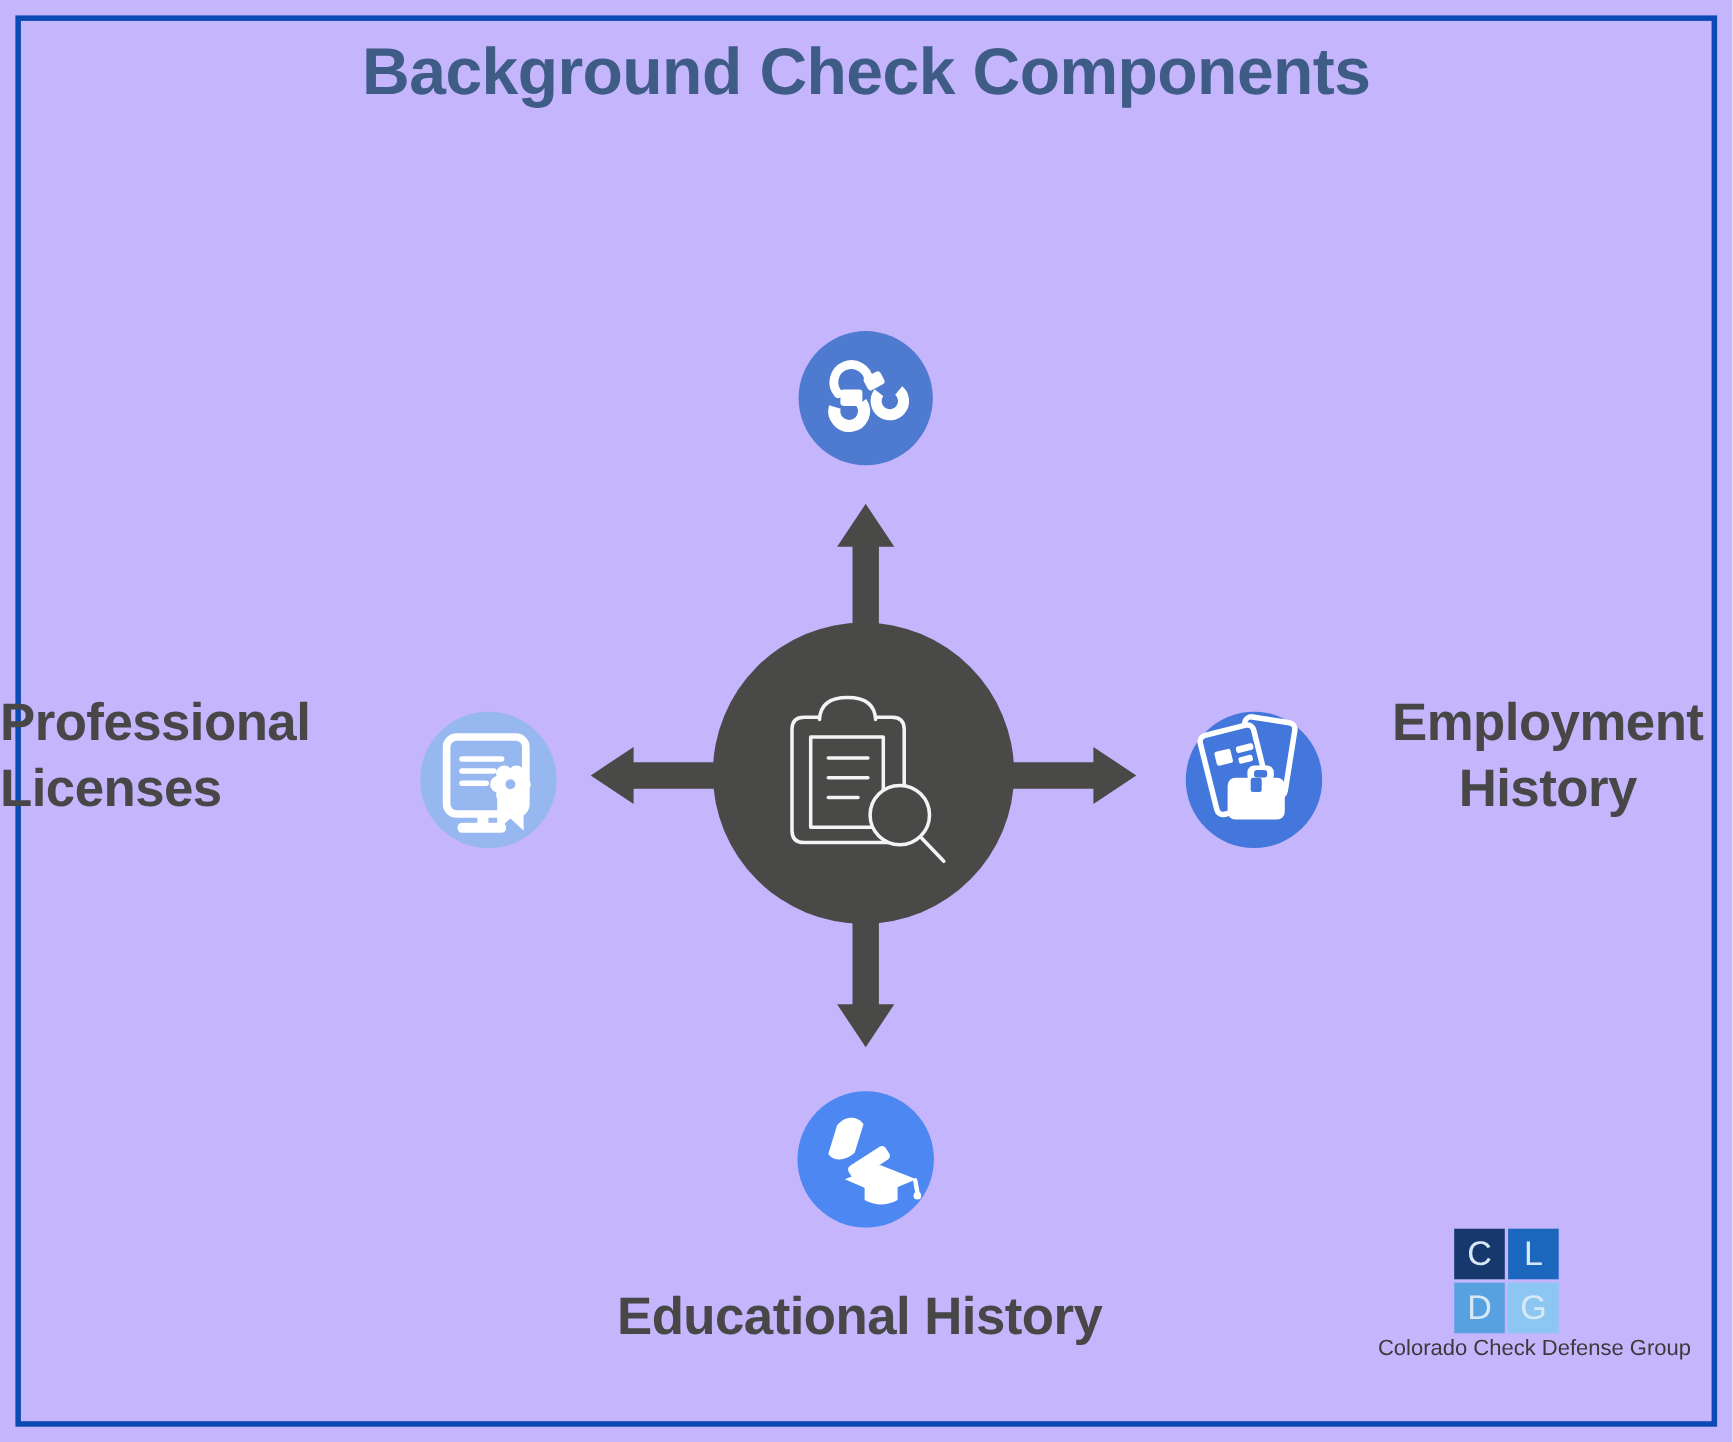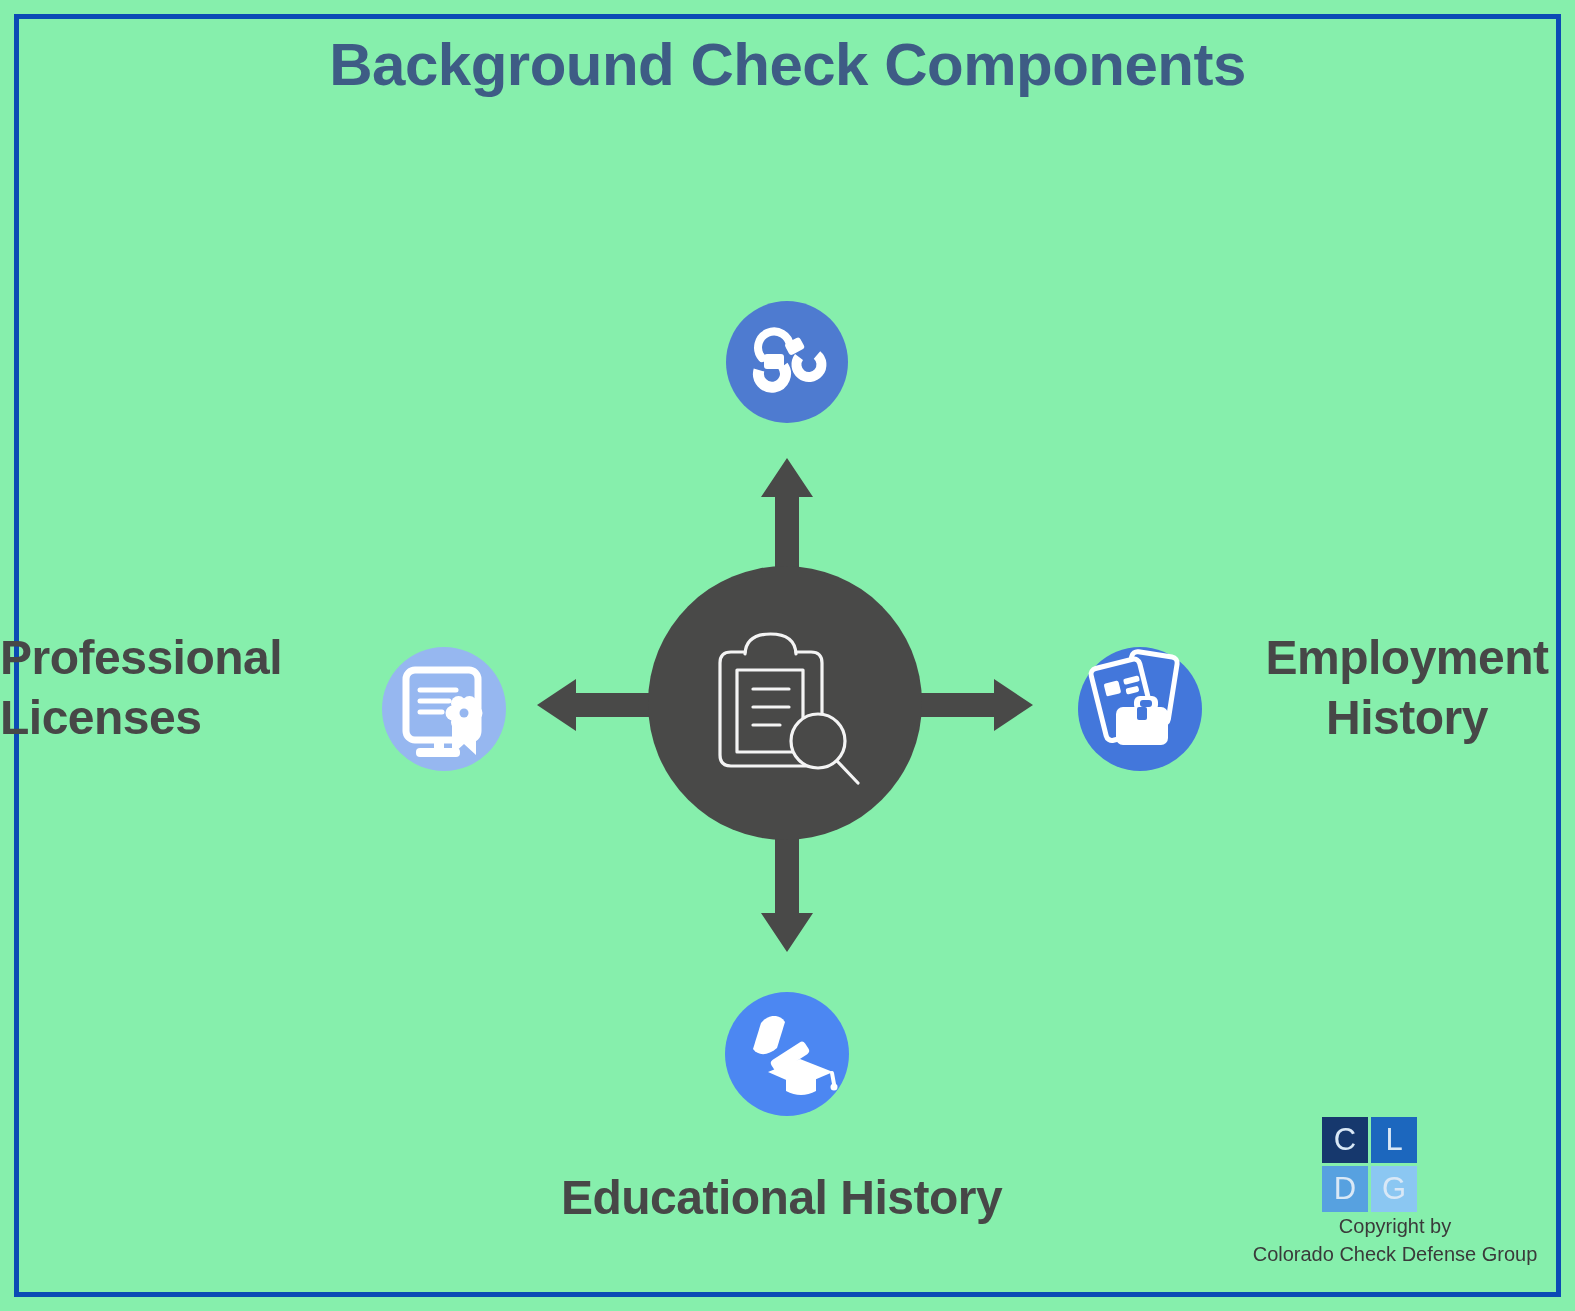--- a/index.html
+++ b/index.html
@@ -1,17 +1,17 @@
 <!DOCTYPE html>
 <html><head>
 <meta charset="utf-8">
 <style>
   html,body { margin:0; padding:0; background:#ffffff; }
   .canvas {
-    position:relative; width:1575px; height:1311px; background:#86efac;
+    position:relative; width:1575px; height:1311px; background:#c4b5fd;
     font-family:"Liberation Sans","DejaVu Sans",sans-serif; overflow:hidden;
   }
   .frame {
     position:absolute; left:14px; top:14px; right:14px; bottom:14px;
     border:5px solid #0B4AB5; pointer-events:none;
   }
   .title {
     position:absolute; left:0; right:0; top:30px; text-align:center;
     font-size:60px; font-weight:bold; letter-spacing:-0.5px; color:#3E5C85;
   }
@@ -133,17 +133,16 @@
     </g>
   </svg>
 
   <div class="logo-grid">
     <div class="sq sq-c">C</div>
     <div class="sq sq-l">L</div>
     <div class="sq sq-d">D</div>
     <div class="sq sq-g">G</div>
   </div>
   <div class="copyright">
-    <div>Copyright by</div>
     <div>Colorado Check Defense Group</div>
   </div>
 
 </div>
 
 </body></html>

